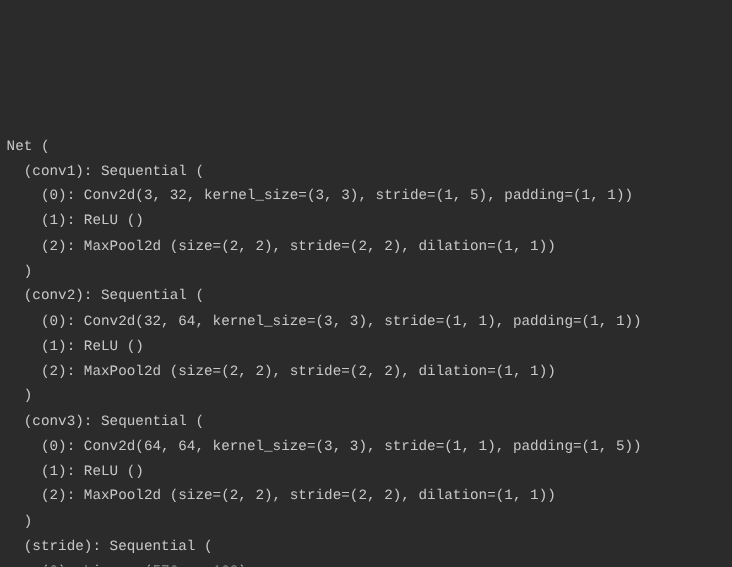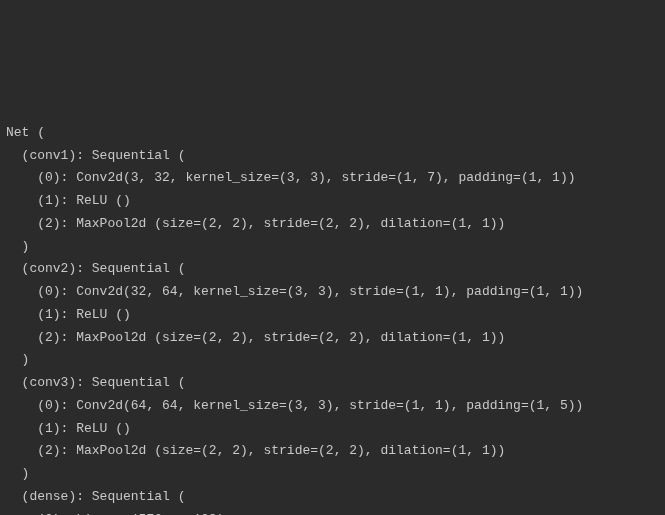--- a/index.html
+++ b/index.html
@@ -24,35 +24,35 @@
     }
   </style>
 </head>
 <body>
 
 
 
 <div class="code-block">
 <span>Net (</span>
 <span>  (conv1): Sequential (</span>
-<span>    (0): Conv2d(3, 32, kernel_size=(3, 3), stride=(1, 7), padding=(1, 1))</span>
+<span>    (0): Conv2d(3, 32, kernel_size=(3, 3), stride=(1, 5), padding=(1, 1))</span>
 <span>    (1): ReLU ()</span>
 <span>    (2): MaxPool2d (size=(2, 2), stride=(2, 2), dilation=(1, 1))</span>
 <span>  )</span>
 <span>  (conv2): Sequential (</span>
 <span>    (0): Conv2d(32, 64, kernel_size=(3, 3), stride=(1, 1), padding=(1, 1))</span>
 <span>    (1): ReLU ()</span>
 <span>    (2): MaxPool2d (size=(2, 2), stride=(2, 2), dilation=(1, 1))</span>
 <span>  )</span>
 <span>  (conv3): Sequential (</span>
 <span>    (0): Conv2d(64, 64, kernel_size=(3, 3), stride=(1, 1), padding=(1, 5))</span>
 <span>    (1): ReLU ()</span>
 <span>    (2): MaxPool2d (size=(2, 2), stride=(2, 2), dilation=(1, 1))</span>
 <span>  )</span>
-<span>  (dense): Sequential (</span>
+<span>  (stride): Sequential (</span>
 <span>    (0): Linear (576 -&gt; 128)</span>
 
 
 
 
 </div>
 
 
 
 

